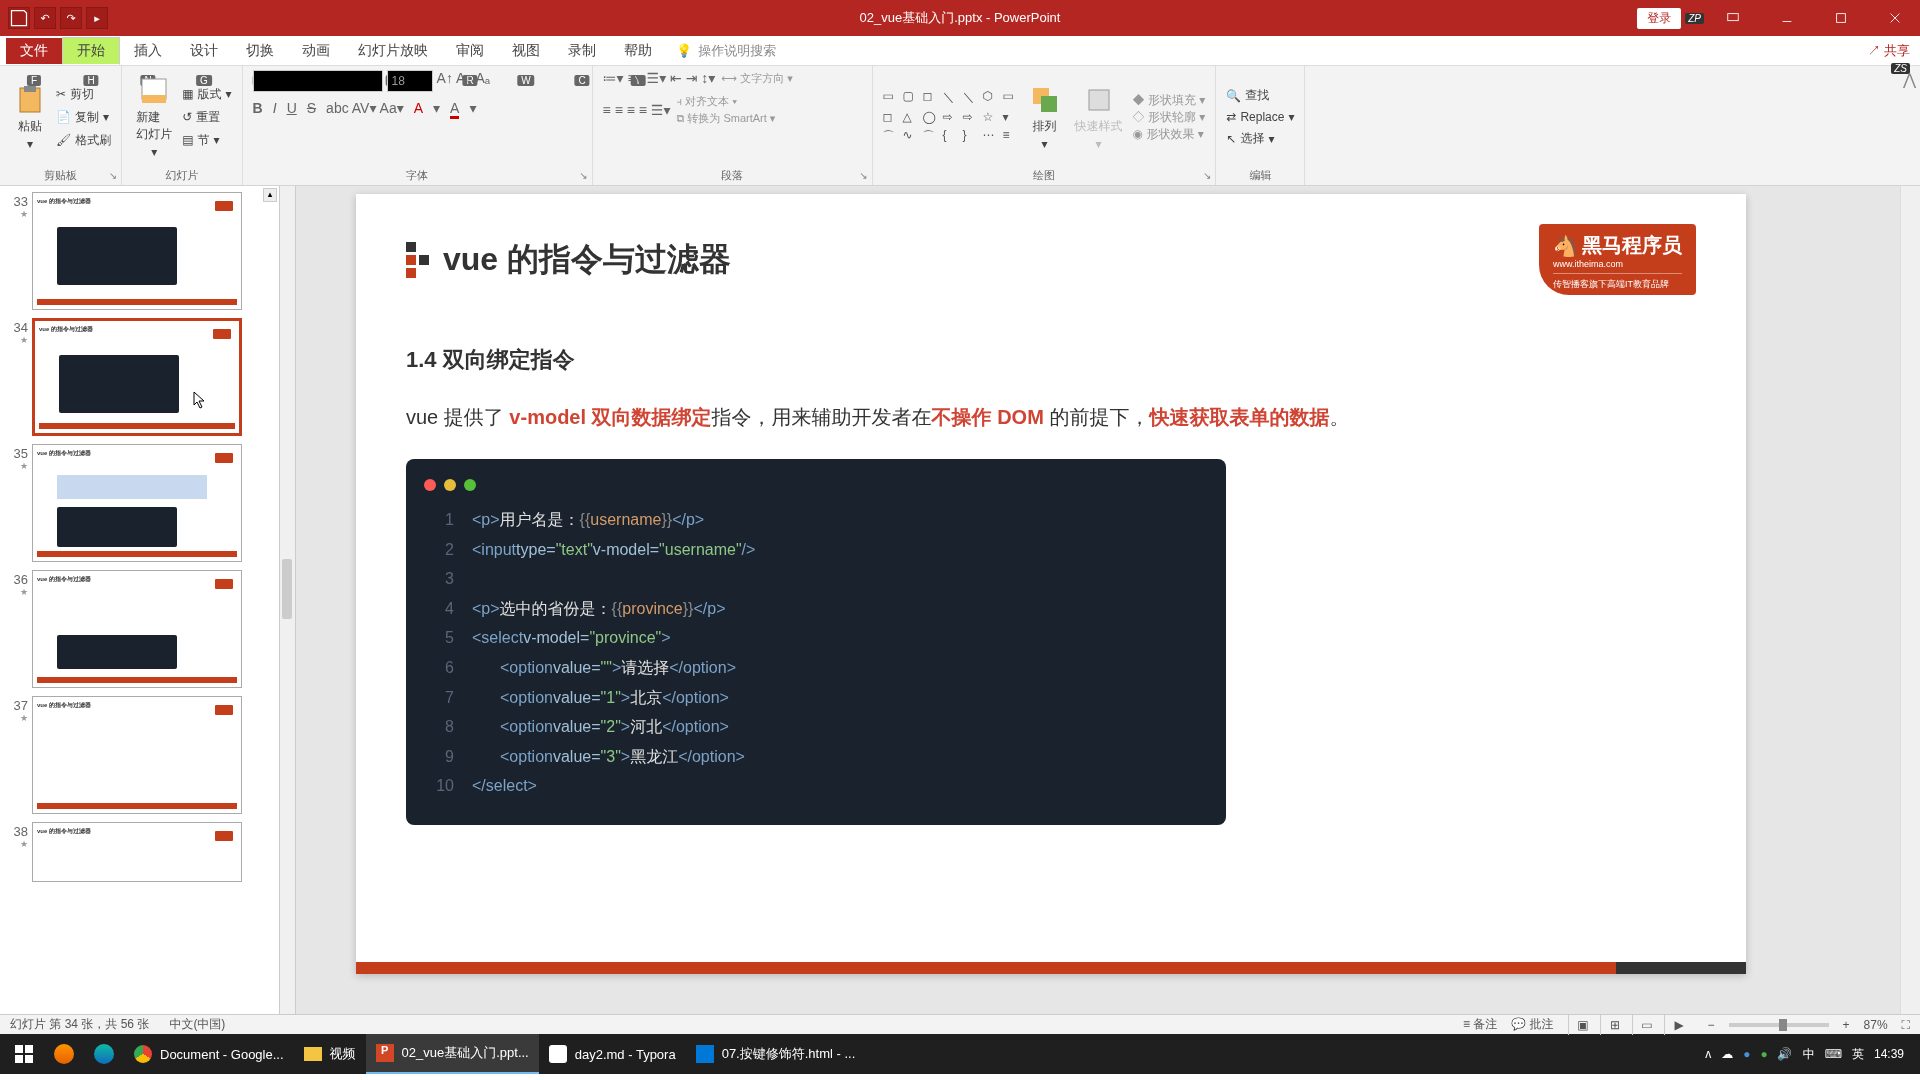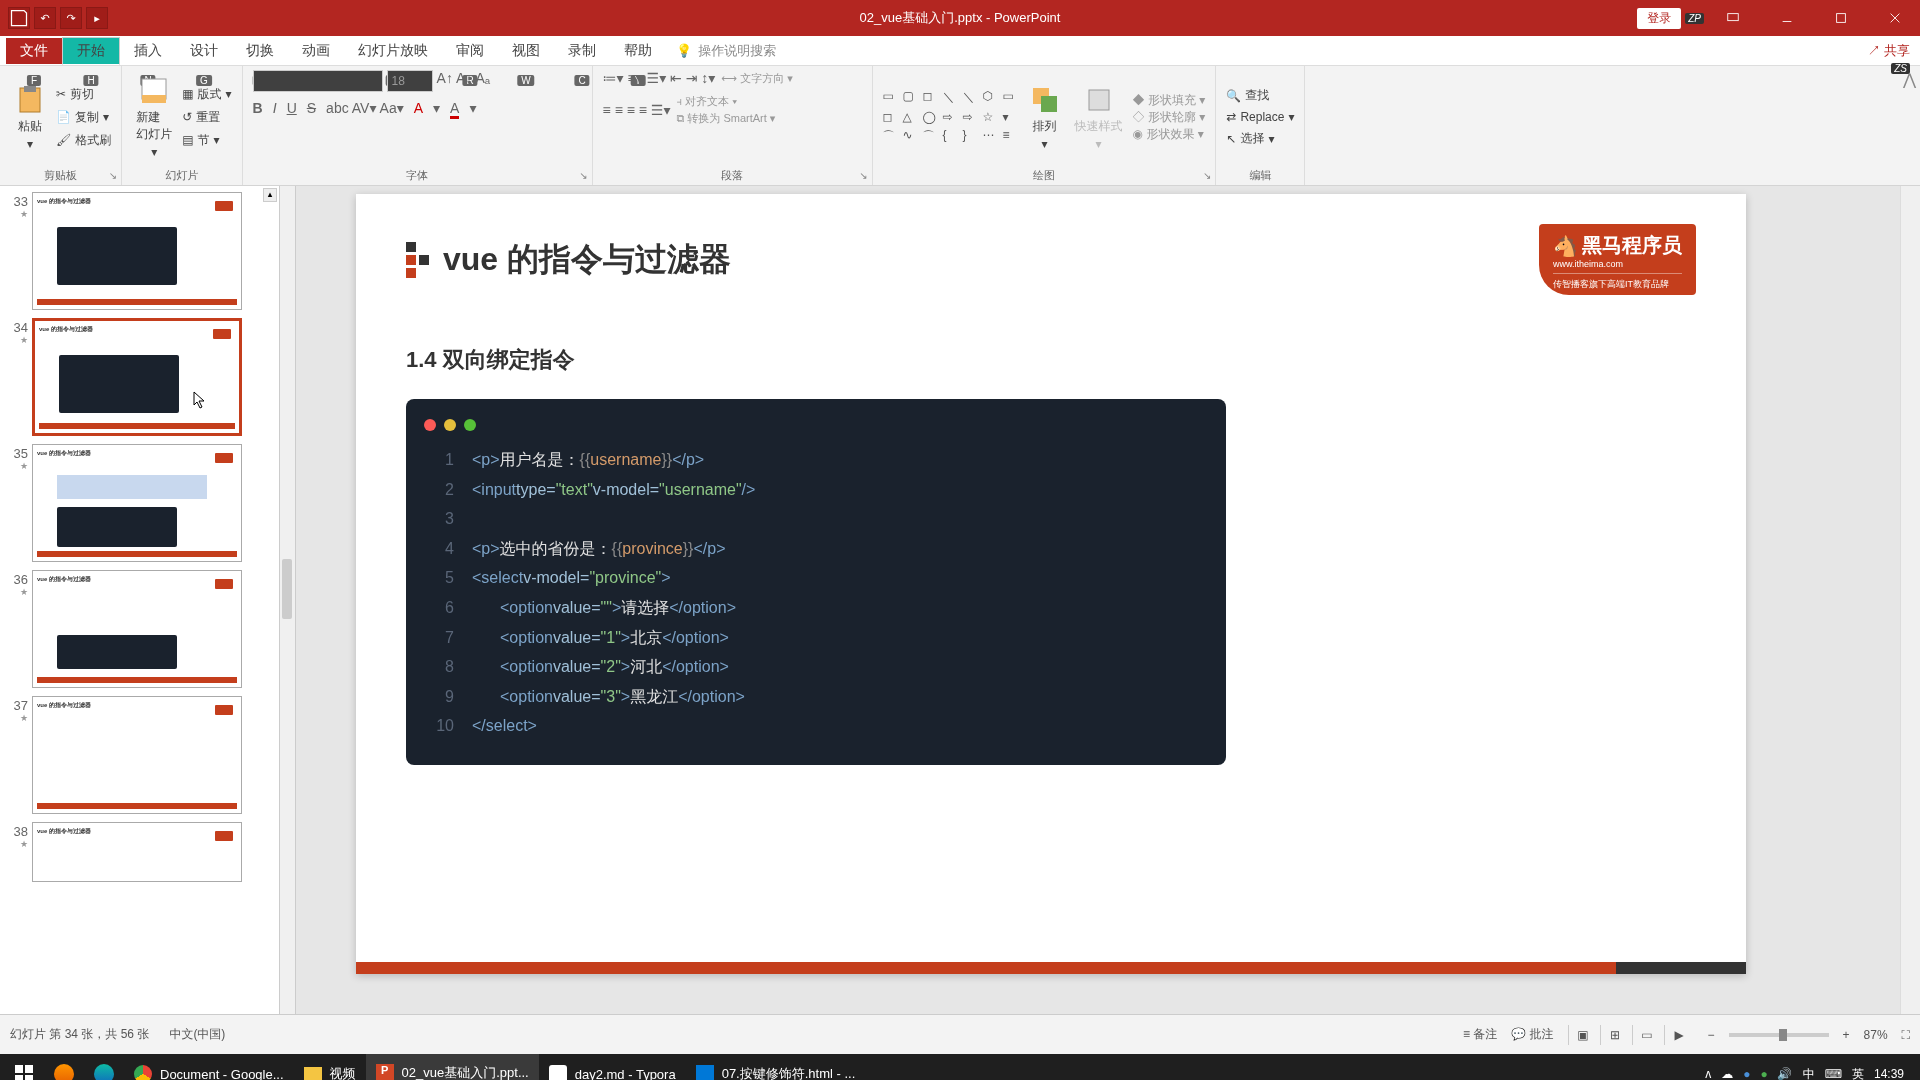--- a/index.html
+++ b/index.html
@@ -13,35 +13,35 @@
 .title-right { position: absolute; right: 0; display: flex; align-items: center; gap: 4px; }
 .login-btn { background: #fff; color: #b32621; padding: 2px 10px; font-size: 12px; border-radius: 2px; }
 .win-btn { width: 50px; height: 36px; display: flex; align-items: center; justify-content: center; }
 .win-btn svg { width: 14px; height: 14px; }
 .kb-badge { position:absolute; background:#333; color:#fff; font-size:10px; padding:0 3px; border-radius:2px;font-style:italic; }
 
 
 .ribbon-tabs { height: 30px; background: #fff; border-bottom: 1px solid #ddd; display: flex; align-items: center; padding-left: 6px; position: relative; }
 .tab { padding: 4px 14px; font-size: 14px; color: #444; position: relative; cursor: pointer; }
 .tab.file { background: #b32621; color: #fff; }
-.tab.active { border: 1px solid #ccc; border-bottom: 1px solid #fff; background: #14b8a6; }
+.tab.active { border: 1px solid #ccc; border-bottom: 1px solid #fff; background: #bef264; }
 .tab-kb { position: absolute; bottom: -22px; left: 50%; transform: translateX(-50%); background: #666; color: #fff; font-size: 10px; padding: 0 4px; border-radius: 2px; }
 .tell-me { margin-left: 10px; color: #888; font-size: 13px; display: flex; align-items: center; gap: 6px; }
 .share { position: absolute; right: 10px; color: #b32621; font-size: 13px; }
 
 
 .ribbon { height: 120px; background: #f3f3f3; border-bottom: 1px solid #d4d4d4; display: flex; }
 .ribbon-group { border-right: 1px solid #ddd; padding: 4px 10px 2px; display: flex; flex-direction: column; position: relative; }
 .ribbon-group-label { font-size: 11px; color: #666; text-align: center; margin-top: auto; padding-top: 4px; }
 .rg-content { flex: 1; display: flex; align-items: center; gap: 6px; }
 .rb-big { display: flex; flex-direction: column; align-items: center; gap: 2px; font-size: 12px; color: #444; padding: 2px 4px; }
 .rb-big svg, .rb-big .ico { width: 32px; height: 32px; }
 .rb-small { font-size: 12px; color: #444; display: flex; align-items: center; gap: 4px; }
 .rb-col { display: flex; flex-direction: column; gap: 6px; justify-content: center; }
-.rb-input { width: 130px; height: 22px; border: 1px solid #ccc; background: #404040; font-size: 12px; padding: 0 4px; color:#999; }
+.rb-input { width: 130px; height: 22px; border: 1px solid #ccc; background: #000000; font-size: 12px; padding: 0 4px; color:#999; }
 .rb-size { width: 46px; }
 .rb-icobar { display: flex; gap: 10px; color: #666; font-size: 14px; }
 .disabled { color: #bbb; }
 .launcher { position:absolute; right:4px; bottom:4px; font-size:10px; color:#888; }
 
 
 .body-area { display: flex; height: calc(1080px - 36px - 30px - 120px - 26px - 40px); }
 .slide-panel { width: 280px; border-right: 1px solid #ccc; background: #fff; overflow-y: auto; padding: 6px 4px; position: relative; }
 .thumb-row { display: flex; gap: 4px; margin-bottom: 8px; padding-left: 2px; }
 .thumb-num { width: 22px; text-align: right; font-size: 13px; color: #666; padding-top: 2px; }
@@ -81,21 +81,21 @@
 .tok-attr { color: #a0c0d8; }
 .tok-str { color: #8fc787; }
 .tok-var { color: #d49b6a; }
 .tok-txt { color: #e0e0e0; }
 .tok-punc { color: #888; }
 .slide-footer-bar { position: absolute; bottom: 0; left: 0; right: 0; height: 12px; background: #c43e1c; }
 .slide-footer-bar::after { content:""; position:absolute; right:0; top:0; bottom:0; width:130px; background:#333; }
 .vscroll { position:absolute; right:0; top:0; bottom:0; width:20px; background:#f0f0f0; border-left:1px solid #ddd; }
 
 
-.statusbar { height: 40px; background: #f3f3f3; border-top: 1px solid #ccc; display: flex; align-items: center; padding: 0 10px; font-size: 12px; color: #555; gap: 20px; }
+.statusbar { height: 20px; background: #f3f3f3; border-top: 1px solid #ccc; display: flex; align-items: center; padding: 0 10px; font-size: 12px; color: #555; gap: 20px; }
 .status-right { margin-left: auto; display: flex; align-items: center; gap: 14px; }
 .view-btns { display: flex; gap: 2px; }
 .view-btn { width: 30px; height: 20px; display: flex; align-items: center; justify-content: center; border-left: 1px solid #ccc; }
 .zoom-slider { width: 100px; height: 4px; background: #ccc; position: relative; }
 .zoom-thumb { width: 8px; height: 12px; background: #888; position: absolute; left: 50%; top: -4px; }
 
 
 .taskbar { height: 40px; background: #1f1f1f; display: flex; align-items: center; padding: 0 4px; }
 .task-item { height: 40px; padding: 0 10px; display: flex; align-items: center; gap: 8px; color: #fff; font-size: 13px; cursor: pointer; }
 .task-item.active { background: #3a3a3a; border-bottom: 2px solid #76b9ed; }
@@ -370,20 +370,23 @@
           </div>
           <div class="slide-title">vue 的指令与过滤器</div>
         </div>
         <div class="heima-logo">
           <div class="l1">🐴 <span>黑马程序员</span></div>
           <div class="l2">www.itheima.com</div>
           <div class="l3">传智播客旗下高端IT教育品牌</div>
         </div>
       </div>
       <div class="section-title">1.4 双向绑定指令</div>
+      <div class="body-text">
+        <span>vue 提供了 </span><span class="hl-red">v-model 双向数据绑定</span><span>指令，用来辅助开发者在</span><span class="hl-red">不操作 DOM</span><span> 的前提下，</span><span class="hl-red">快速获取表单的数据</span><span>。</span>
+      </div>
       <div class="code-box">
         <div class="code-dots">
             <span style="background:#fc5b57"></span>
             <span style="background:#e5bf3c"></span>
             <span style="background:#57c038"></span>
           </div>
         <div class="code-line">
             <span class="ln">1</span>
             <span class="tok-tag">&lt;p&gt;</span>
             <span class="tok-txt">用户名是：</span>

